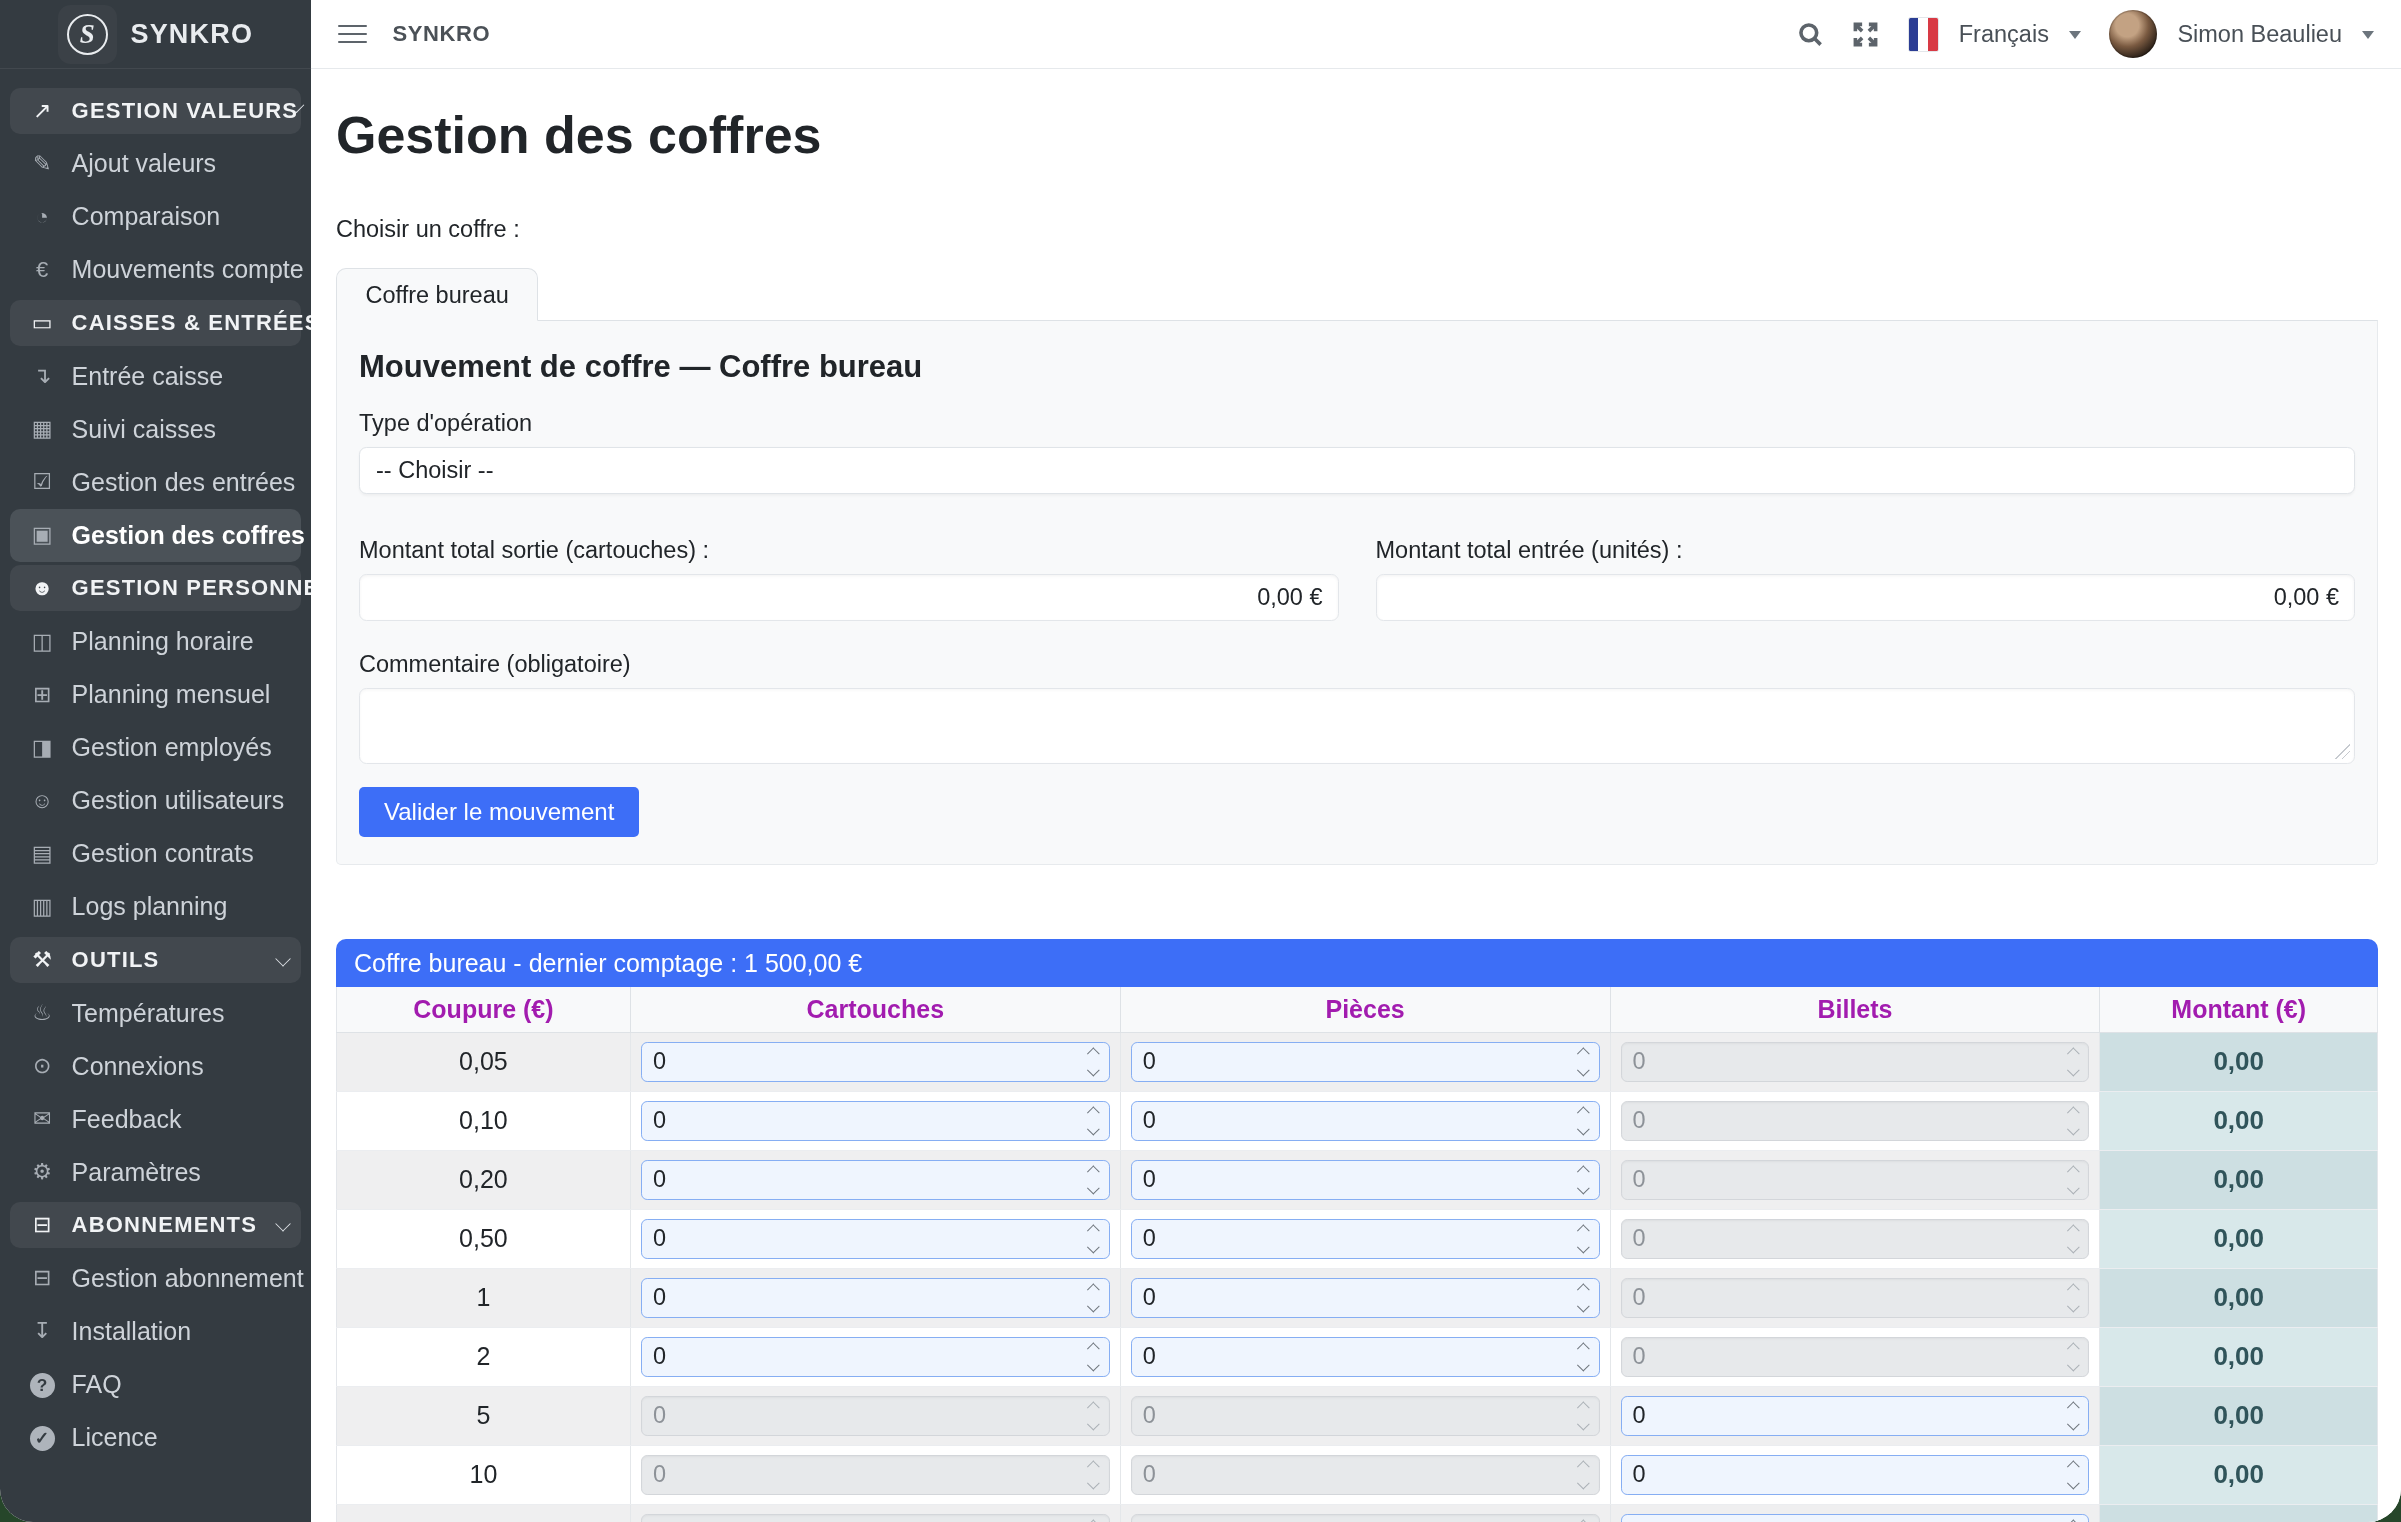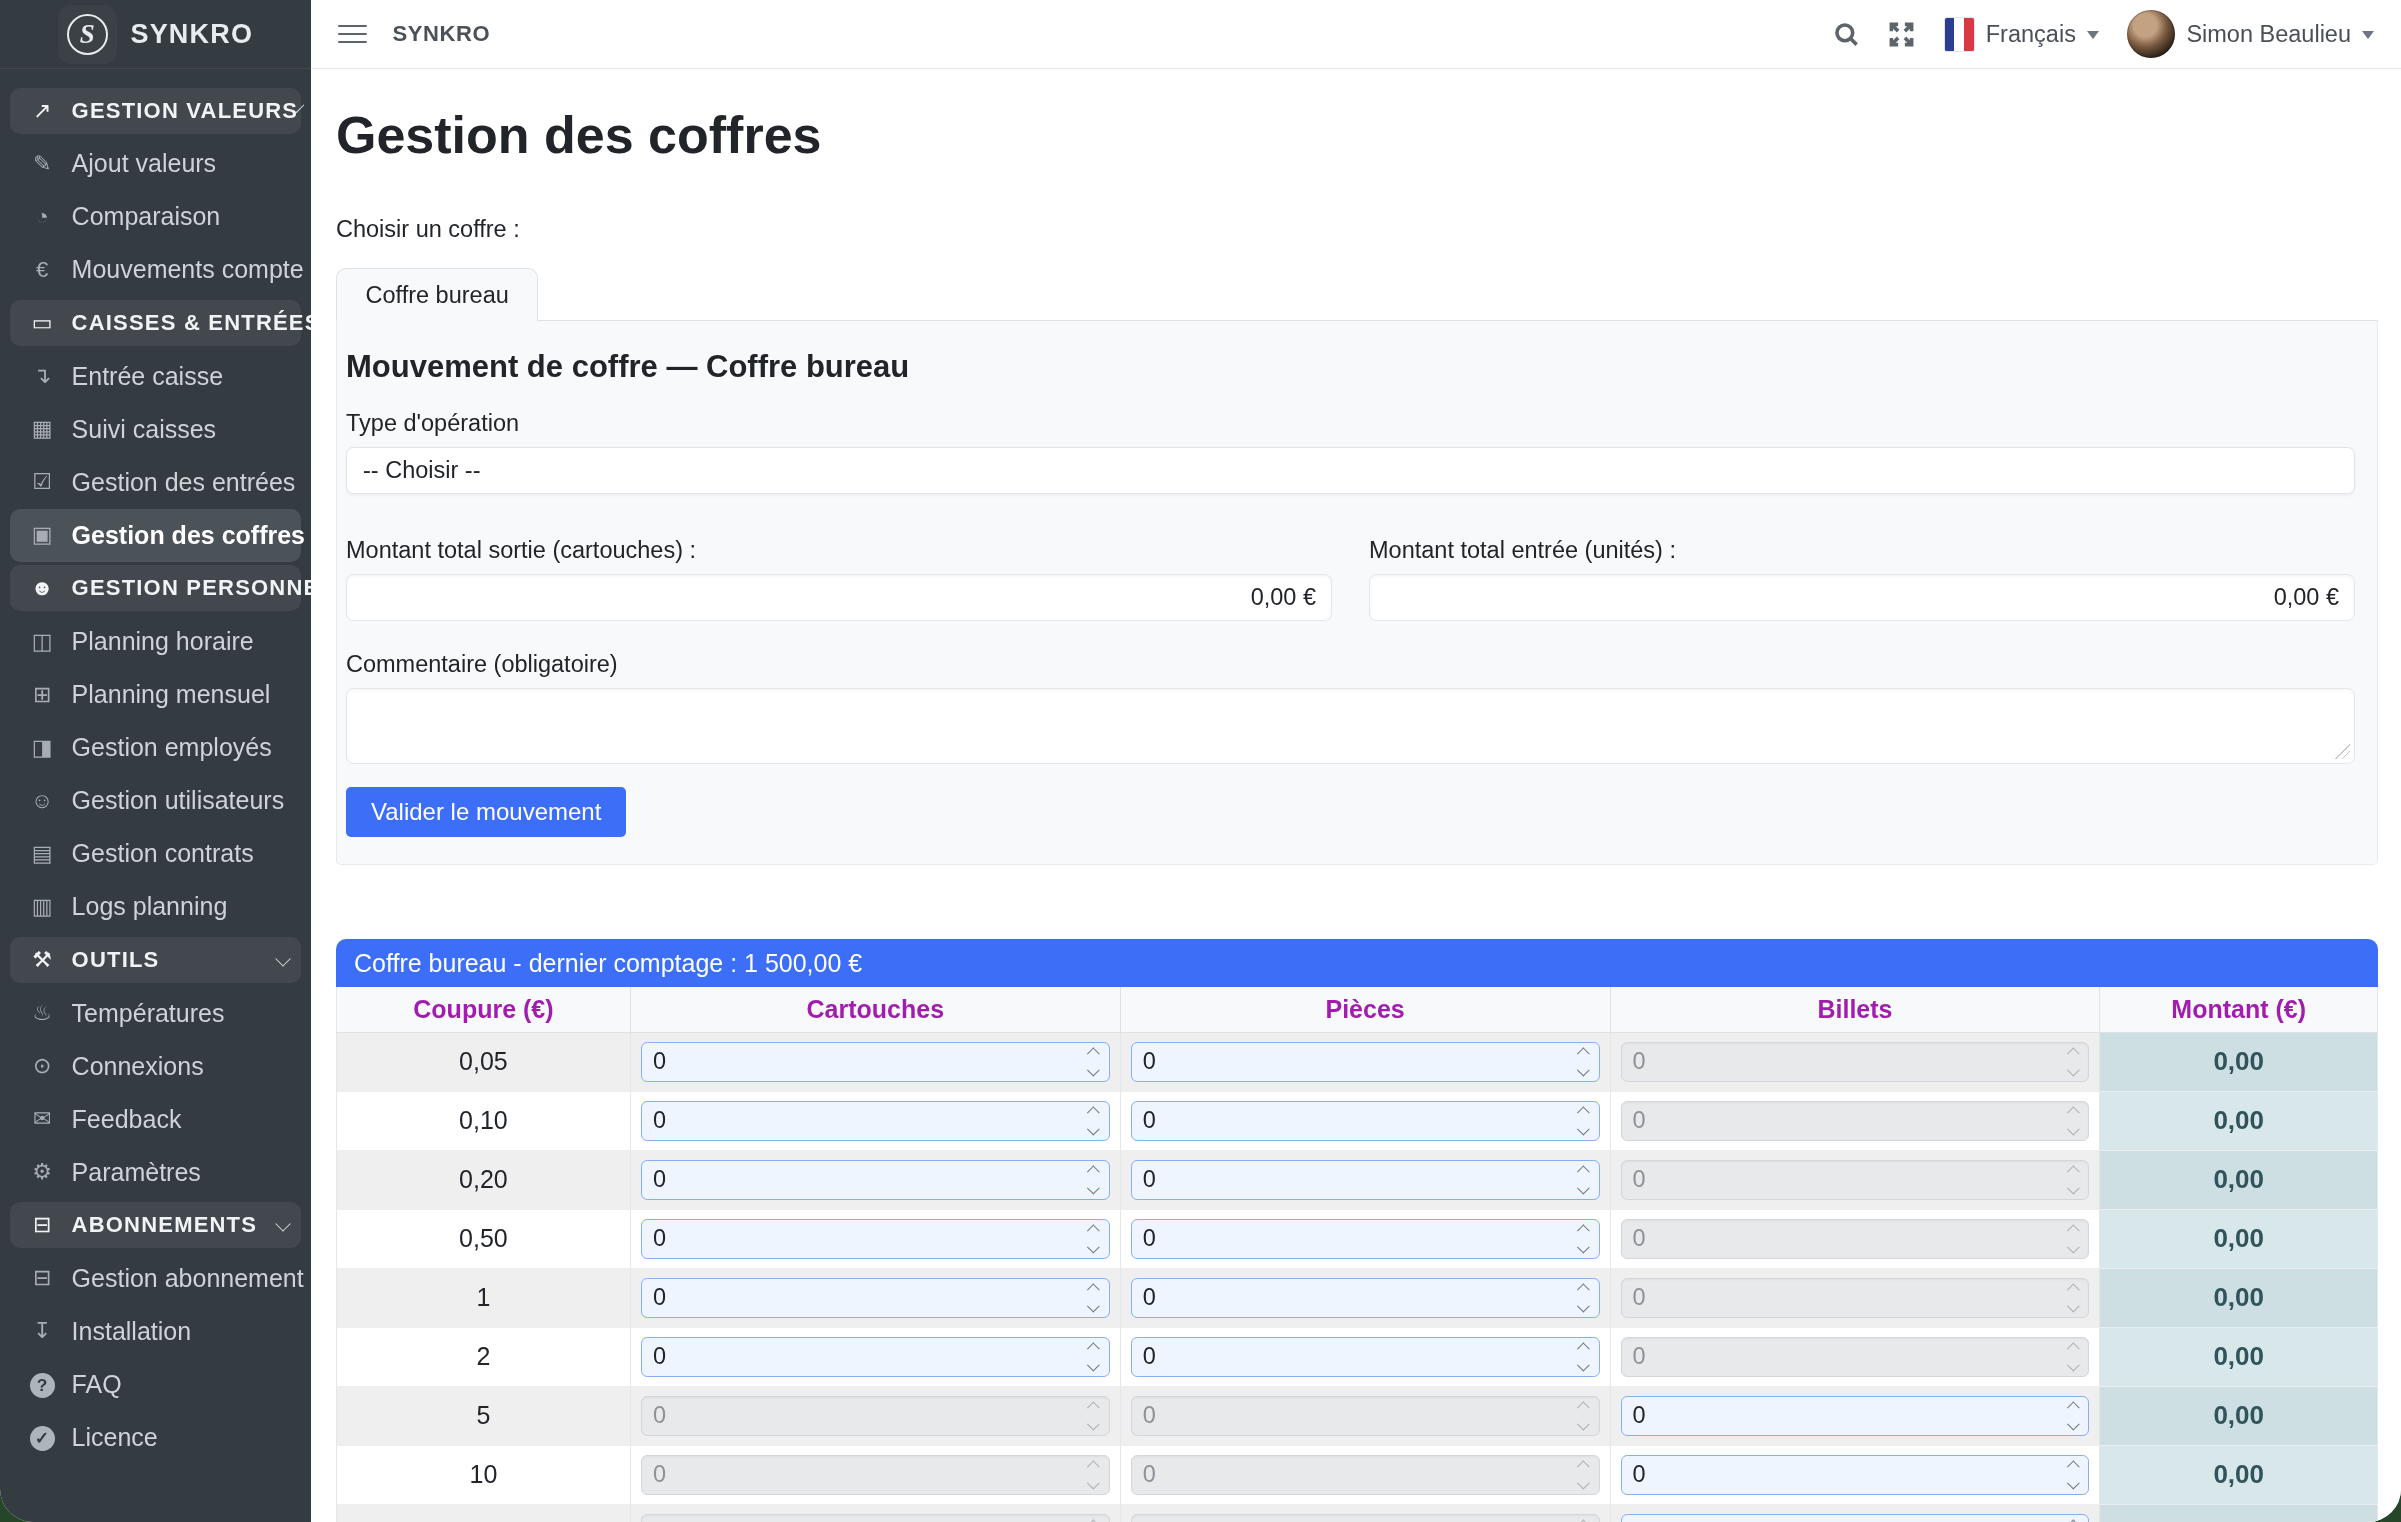--- a/index.html
+++ b/index.html
@@ -27,36 +27,36 @@
   .circle-glyph{display:inline-flex;width:25px;height:25px;border-radius:50%;background:#aeb4bb;color:#343b41;font-size:17.3px;font-weight:bold;align-items:center;justify-content:center}
 
   
   .main{flex:1;display:flex;flex-direction:column;background:#fff;min-width:0}
   .topbar{height:69px;flex:0 0 69px;display:flex;align-items:center;padding:0 27px 0 27px;border-bottom:1.2px solid #e6e9ec;background:#fff}
   .hamburger{width:28.5px;display:flex;flex-direction:column;gap:5.6px;cursor:pointer;margin-right:26px}
   .hamburger i{display:block;height:2.5px;background:#5d646b;border-radius:1.2px}
   .topbar-title{font-size:22px;font-weight:bold;letter-spacing:0.6px;color:#4b5157}
   .topbar-right{margin-left:auto;display:flex;align-items:center;gap:28.5px}
   .tb-icon{width:27px;height:27px;stroke:#5d646b;fill:none;stroke-width:3.2}
-  .lang,.user{display:flex;align-items:center;gap:11px;font-size:23.5px;color:#495057;cursor:pointer}
+  .lang,.user{display:flex;align-items:center;gap:20px;font-size:23.5px;color:#495057;cursor:pointer}
   .flag{width:31px;height:35px;display:flex;border:0.6px solid #e3e6ea;border-radius:2.5px;overflow:hidden}
   .flag i{flex:1}
   .flag i:nth-child(1){background:#2b3d94}
   .flag i:nth-child(2){background:#fff}
   .flag i:nth-child(3){background:#d83a45}
   .caret{width:0;height:0;border-left:6.8px solid transparent;border-right:6.8px solid transparent;border-top:8px solid #6c757d;margin-top:2.5px}
   .avatar{width:48px;height:48px;border-radius:50%;background:radial-gradient(circle at 38% 32%,#c3a283 0 26%,#7a5a41 48%,#241b14 78%);box-shadow:inset 0 0 0 1.2px rgba(0,0,0,.15)}
 
   
   .content{flex:1;padding:18.6px 23px 0 25px;overflow:hidden}
   h1{font-size:52px;font-weight:600;color:#212529;margin-top:17.3px}
   .choose{font-size:23.5px;margin-top:51px;color:#212529}
   .tabs{display:flex;align-items:flex-end;margin-top:25px}
   .tab{display:inline-block;position:relative;z-index:2;margin-bottom:-0.6px;background:#f8f9fa;border:0.6px solid #dee2e6;border-bottom:0.6px solid #f8f9fa;border-radius:10px 10px 0 0;height:53px;line-height:52px;padding:0 28.5px;font-size:23.5px;color:#212529;cursor:pointer}
-  .panel{background:#f8f9fa;border:0.6px solid #e7eaed;border-top:0.6px solid #dee2e6;border-radius:0 0 5px 5px;padding:25px 22px 27px 9px}
+  .panel{background:#f8f9fa;border:0.6px solid #e7eaed;border-top:0.6px solid #dee2e6;border-radius:0 0 5px 5px;padding:25px 22px 27px 22px}
   .panel h2{font-size:31px;font-weight:600;margin:2.5px 0 25px 0}
   .flabel{display:block;font-size:23.5px;margin-bottom:10px;color:#212529}
   .select{height:47px;background:#fff;border:0.6px solid #e0e4e8;border-radius:7.4px;box-shadow:0 1.2px 2.5px rgba(0,0,0,.04);display:flex;align-items:center;padding:0 16px;font-size:23.5px;color:#212529;cursor:pointer}
   .two-col{display:flex;gap:37px;margin-top:43px}
   .two-col .col{flex:1;min-width:0}
   .field{height:47px;background:#fff;border:0.6px solid #e3e6ea;border-radius:7.4px;box-shadow:inset 0 1.2px 3.1px rgba(0,0,0,.05);display:flex;align-items:center;justify-content:flex-end;padding:0 15px;font-size:23.5px;color:#212529}
   .mt{margin-top:30px}
   .textarea{position:relative;height:76px;background:#fff;border:0.6px solid #e3e6ea;border-radius:7.4px;box-shadow:inset 0 1.2px 3.1px rgba(0,0,0,.04)}
   .textarea::after{content:"";position:absolute;right:3.7px;bottom:3.7px;width:16px;height:16px;
     background:linear-gradient(135deg,transparent 0 52%,#c6cacf 52% 58%,transparent 58% 72%,#c6cacf 72% 78%,transparent 78%)}

